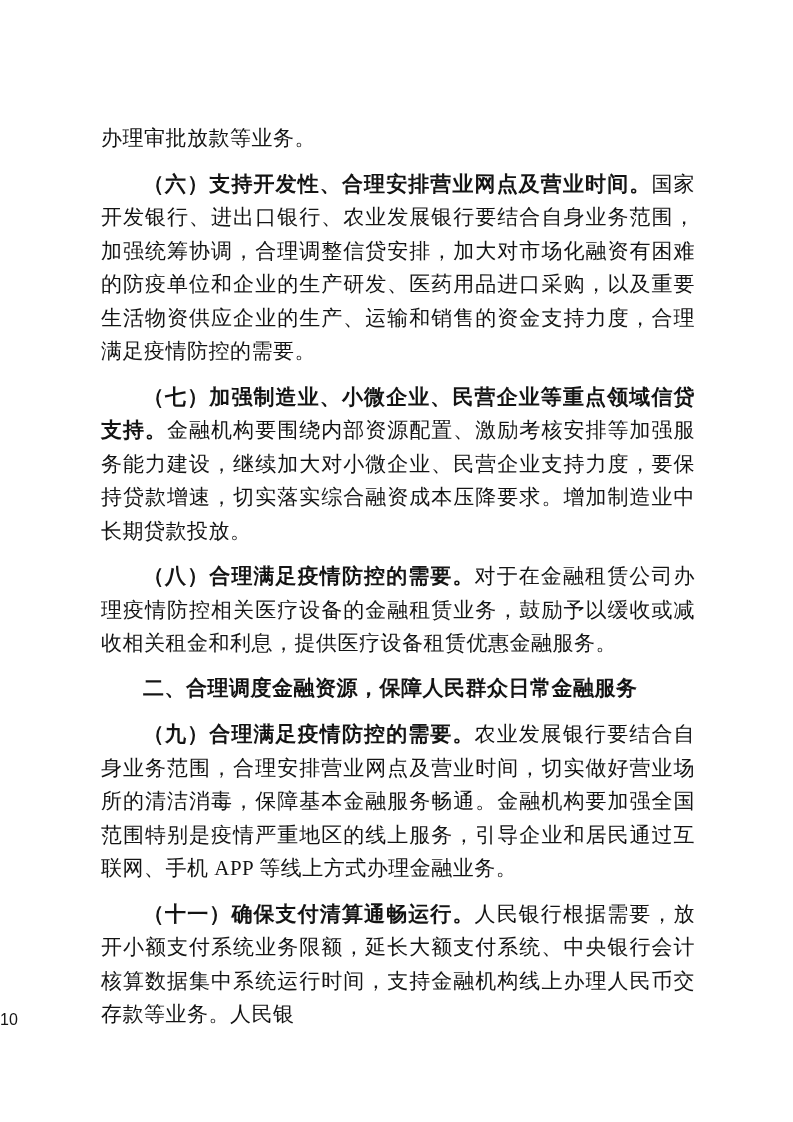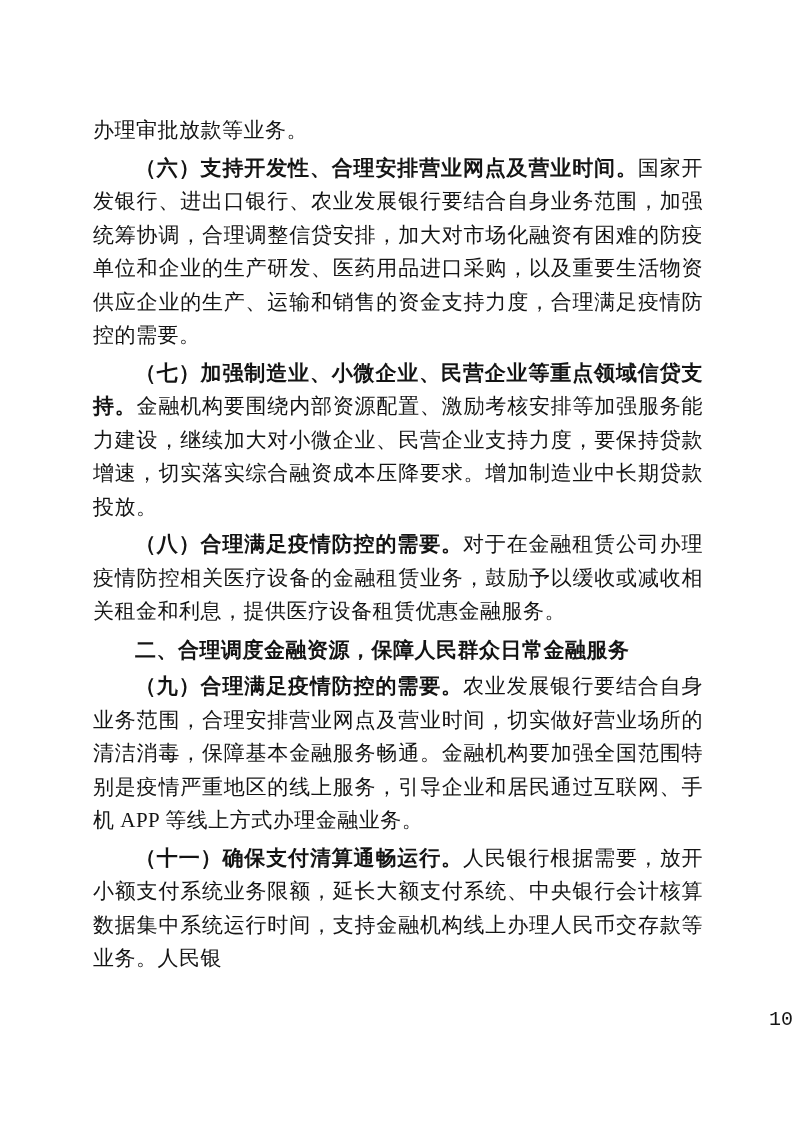--- a/index.html
+++ b/index.html
@@ -21,45 +21,45 @@
     left: 89px;
     top: 110px;
     width: 618px;
     font-size: 21px;
     line-height: 33.5px;
     text-align: justify;
     text-justify: inter-ideograph;
     letter-spacing: 0.5px;
   }
   .para {
-    margin: 4px;
+    margin: 12px;
     padding: 0;
     text-indent: 42px;
   }
   .para.no-indent {
     text-indent: 0;
   }
   .run-bold {
     font-weight: bold;
   }
   .heading-sans {
-    font-family: Liberation Sans, sans-serif;
+    font-family: Liberation Mono, monospace;
     font-weight: bold;
     letter-spacing: 0.5px;
   }
   .page-number {
     position: absolute;
     top: 1010px;
     left: 0;
     width: 100%;
-    text-align: right;
-    font-size: 20px;
+    text-align: left;
+    font-size: 16px;
     line-height: 20px;
     color: #141414;
-    font-family: Liberation Mono, monospace;
+    font-family: Liberation Sans, sans-serif;
   }
 </style>
 </head>
 <body>
 
 <div class="page">
   <div class="content">
 
     <p class="para no-indent"><span>办理审批放款等业务。</span></p>
 

